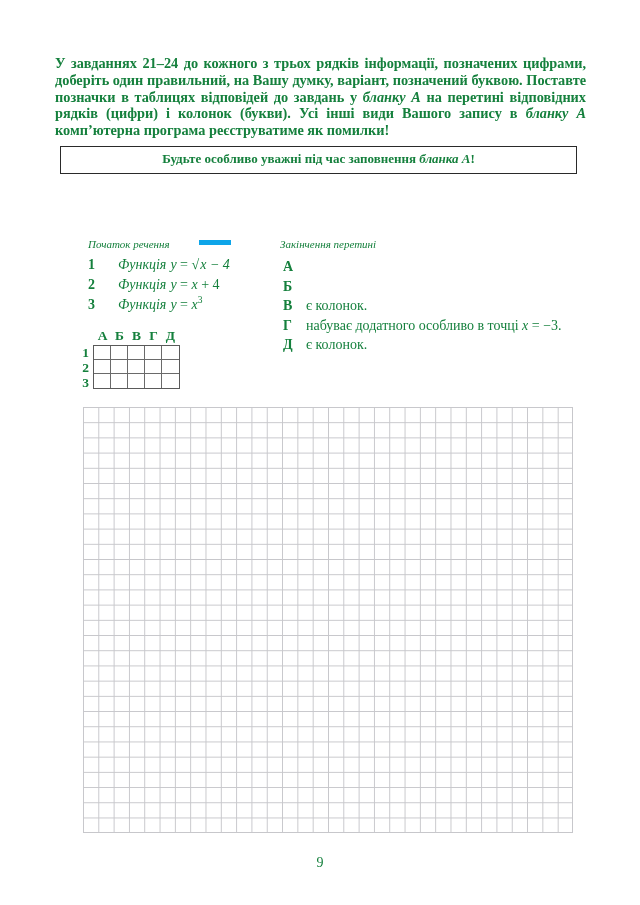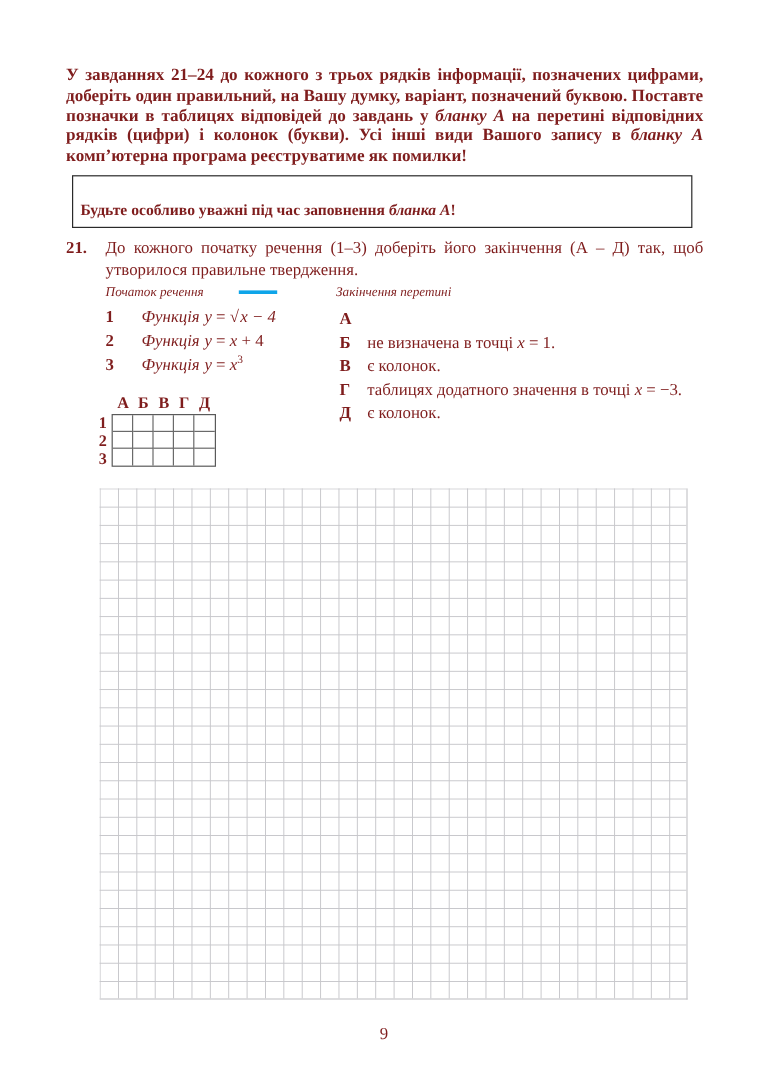--- a/index.html
+++ b/index.html
@@ -1,36 +1,36 @@
 <!DOCTYPE html>
 <html><head>
 <meta charset="utf-8">
 <style>
   html,body{margin:0;padding:0;background:#ffffff;}
   .page{
     position:relative;
     width:640px;height:905px;
     background:#ffffff;
     font-family:"Liberation Serif","DejaVu Serif",serif;
-    color:#7f1d1d;
+    color:#15803d;
     overflow:hidden;
   }
   .i{font-style:italic;}
   .sup{vertical-align:super;font-size:0.68em;line-height:0;}
-  .sqrt{border-top:3px solid #0ea5e9;font-style:italic;padding:12px 1px;}
+  .sqrt{border-top:5px solid #0ea5e9;font-style:italic;padding:12px 1px;}
   .intro{
     position:absolute;left:55px;top:55px;width:531px;
     font-weight:bold;font-size:14.3px;line-height:16.8px;
     text-align:justify;margin:0;
   }
   .warn-box{
     position:absolute;left:60px;top:146px;width:517px;
     border:1px solid #2a2a2a;box-sizing:border-box;
-    padding:20px 6px 5px 6px;
-    text-align:left;font-weight:bold;font-size:13px;line-height:16.5px;
+    padding:4px 6px 5px 6px;
+    text-align:center;font-weight:bold;font-size:13px;line-height:16.5px;
   }
   .task{
     position:absolute;left:55px;top:199px;width:531px;
     display:flex;font-size:14px;line-height:17.5px;
   }
   .task-num{font-weight:bold;width:33px;flex:0 0 33px;}
   .task-text{flex:1;text-align:justify;}
   .col-header{
     position:absolute;top:238px;font-style:italic;font-size:11px;
   }
@@ -83,24 +83,20 @@
 <body>
 
 <div class="page">
 
   <p class="intro"><span>У завданнях 21–24 до кожного з трьох рядків інформації, позначених цифрами, доберіть один правильний, на Вашу думку, варіант, позначений буквою. Поставте позначки в таблицях відповідей до завдань у </span><span class="i">бланку А</span><span> на перетині відповідних рядків (цифри) і колонок (букви). Усі інші види Вашого запису в </span><span class="i">бланку А</span><span> комп’ютерна програма реєструватиме як помилки!</span></p>
 
   <div class="warn-box">
     <div><span>Будьте особливо уважні під час заповнення </span><span class="i">бланка А</span><span>!</span></div>
   </div>
 
-  <div class="task">
-    <span class="task-num">21.</span>
-    <div class="task-text">До кожного початку речення (1–3) доберіть його закінчення (А – Д) так, щоб утворилося правильне твердження.</div>
-  </div>
 
   <div class="col-header left">Початок речення</div>
   <div class="col-header right">Закінчення перетині</div>
 
   <div class="begin-list">
     <div class="b-row">
       <span class="rownum">1</span>
       <span class="fn-label">Функція</span>
       <span class="math"><span class="i">y</span><span> = </span><span>√</span><span class="sqrt">x − 4</span></span>
     </div>
@@ -115,29 +111,28 @@
       <span class="math"><span class="i">y</span><span> = </span><span class="i">x</span><span class="sup">3</span></span>
     </div>
   </div>
 
   <div class="end-list">
     <div class="e-row">
       <span class="rowletter">А</span>
     </div>
     <div class="e-row">
       <span class="rowletter">Б</span>
-      <span class="e-text"><span>не визначена в точці </span><span class="i">x</span><span> = 1.</span></span>
     </div>
     <div class="e-row">
       <span class="rowletter">В</span>
       <span class="e-text"><span>є колонок.</span></span>
     </div>
     <div class="e-row">
       <span class="rowletter">Г</span>
-      <span class="e-text"><span>таблицях додатного значення в точці </span><span class="i">x</span><span> = −3.</span></span>
+      <span class="e-text"><span>набуває додатного особливо в точці </span><span class="i">x</span><span> = −3.</span></span>
     </div>
     <div class="e-row">
       <span class="rowletter">Д</span>
       <span class="e-text"><span>є колонок.</span></span>
     </div>
   </div>
 
   <div class="ag-labels">
     <span>А</span>
     <span>Б</span>

